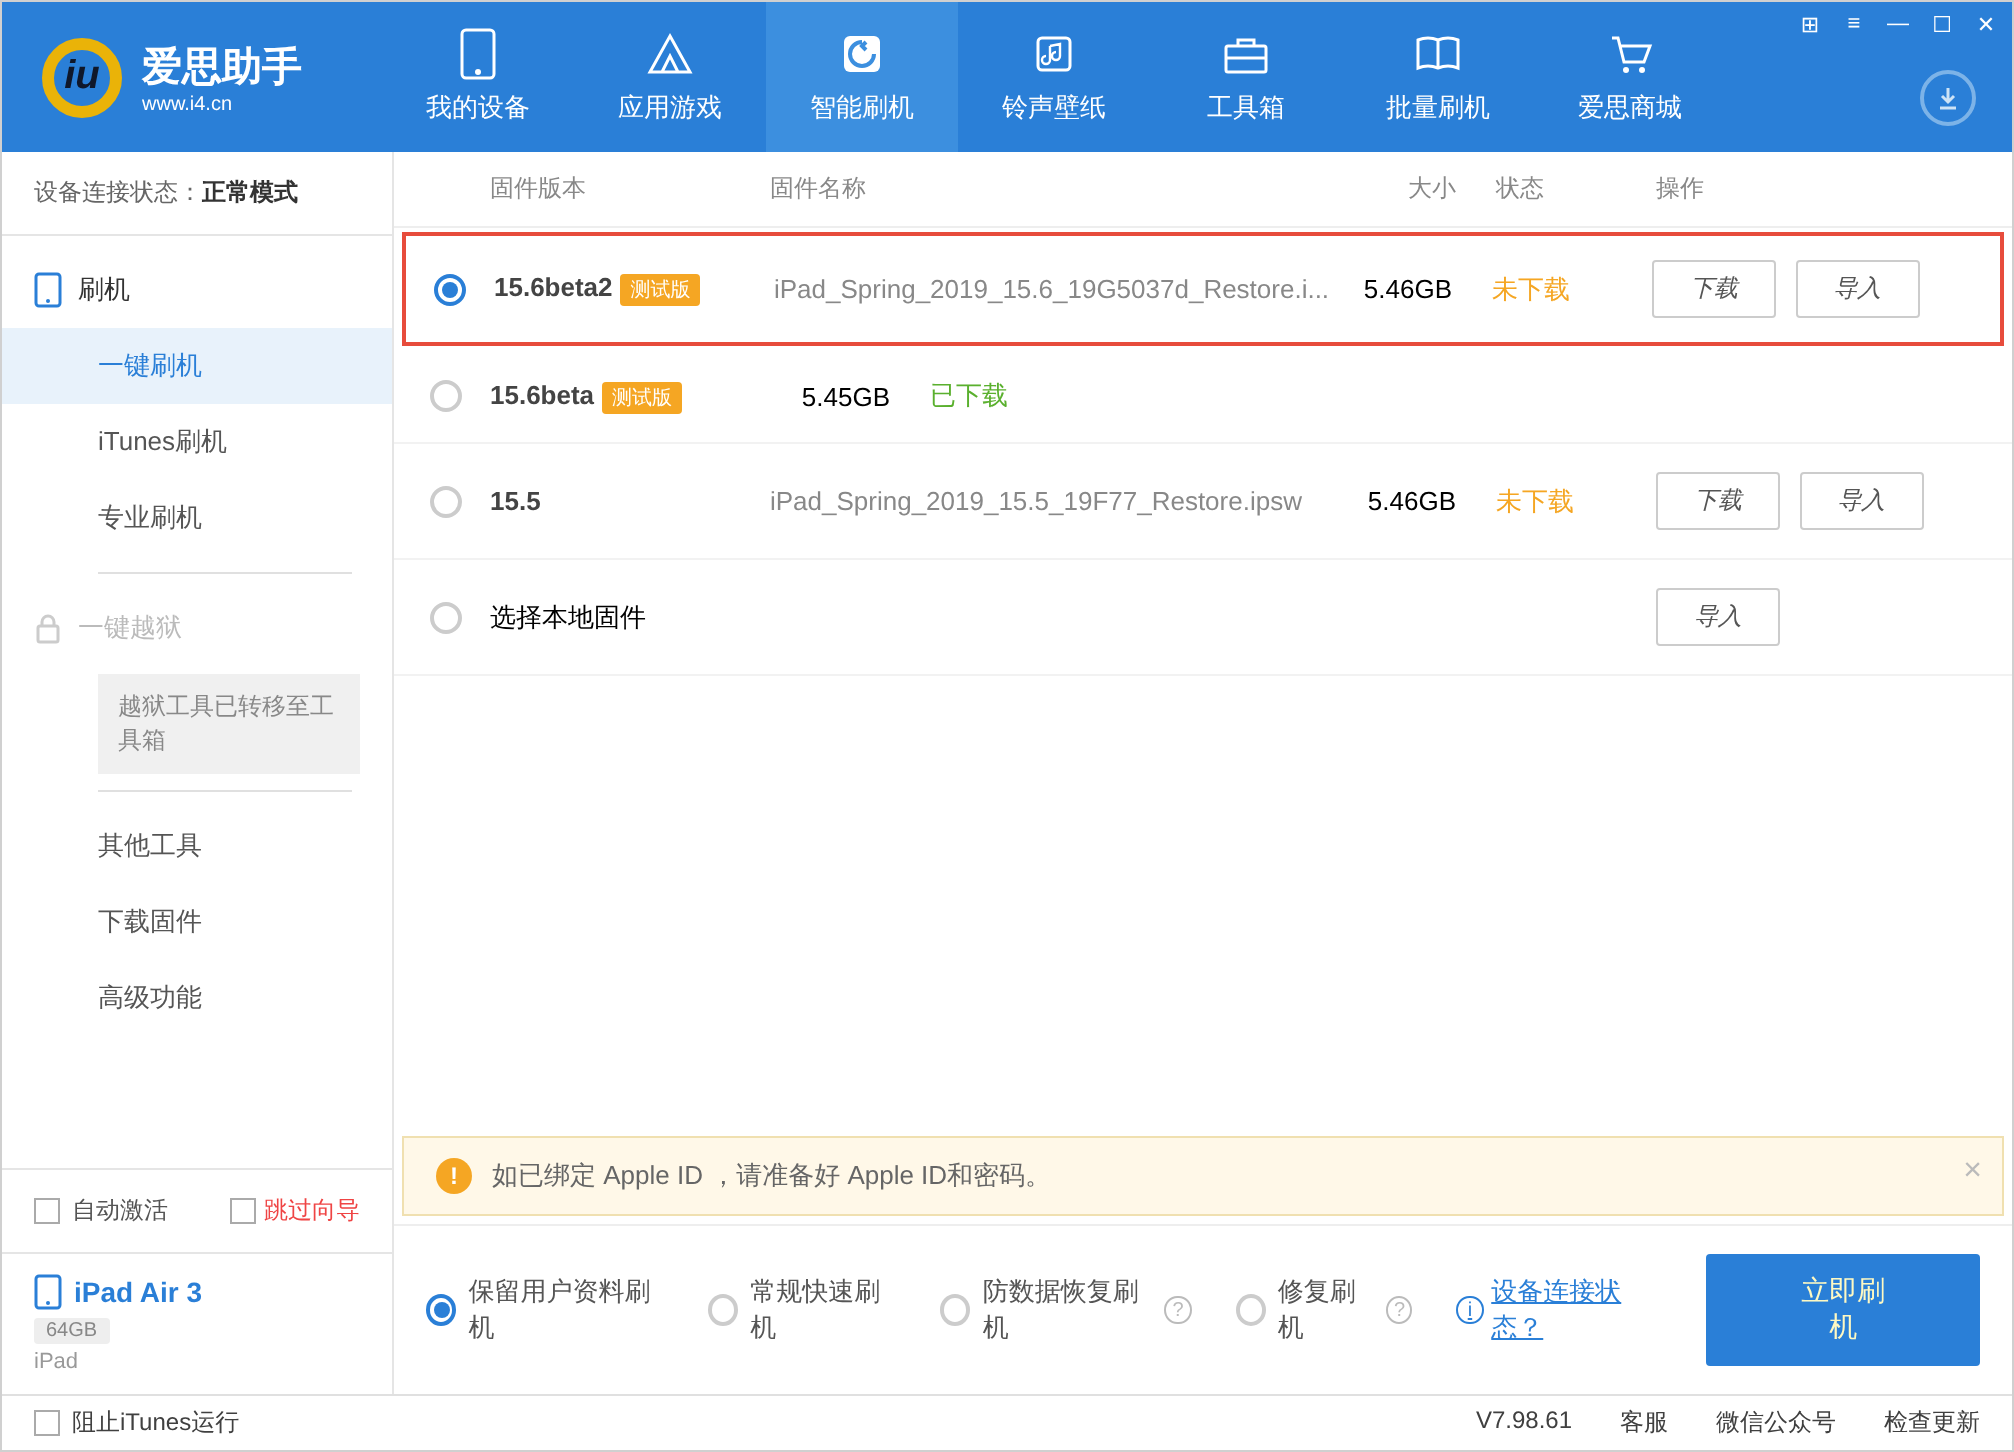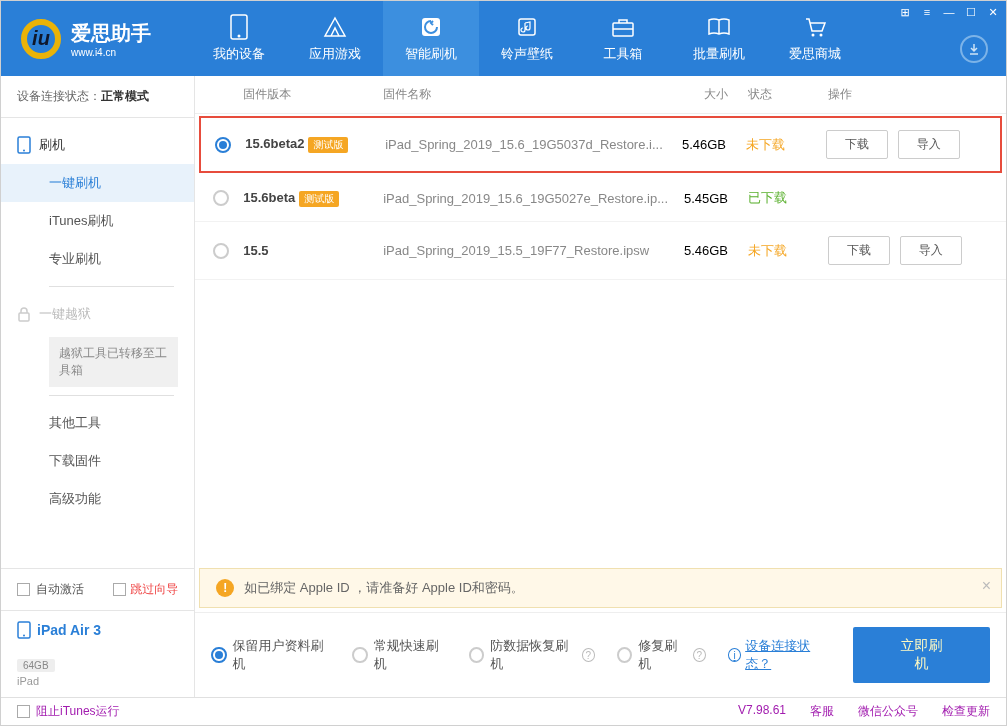--- a/index.html
+++ b/index.html
@@ -32,21 +32,21 @@
     .side-sub { padding: 10px 16px 10px 48px; font-size: 13px; color: #555; cursor: pointer; }
     .side-sub.active { background: #e8f2fb; color: #2a7fd7; }
     .side-note { margin: 4px 16px 4px 48px; padding: 8px 10px; background: #f0f0f0; color: #888; font-size: 12px; }
     .side-hr { margin: 8px 20px 8px 48px; border: none; border-top: 1px solid #e0e0e0; }
     
     .sidebar-bottom { margin-top: auto; border-top: 1px solid #e5e5e5; }
     .auto-activate { padding: 12px 16px; font-size: 12px; display: flex; align-items: center; gap: 6px; color: #555; }
     .auto-activate .skip { margin-left: auto; color: #ef4444; display: flex; align-items: center; gap: 4px; }
     .device-info { padding: 10px 16px; border-top: 1px solid #e5e5e5; }
     .device-name { color: #2a7fd7; font-size: 14px; font-weight: bold; display: flex; align-items: center; gap: 6px; }
-    .device-badge { display: inline-block; padding: 1px 6px; background: #eee; color: #888; font-size: 10px; border-radius: 2px; margin-top: 20px; font-weight: normal; }
+    .device-badge { display: inline-block; padding: 1px 6px; background: #eee; color: #888; font-size: 10px; border-radius: 2px; margin-top: 4px; font-weight: normal; }
     .device-type { color: #999; font-size: 11px; margin-top: 2px; }
     
     .main { flex: 1; display: flex; flex-direction: column; }
     .toolbar { padding: 12px 18px; border-bottom: 1px solid #e5e5e5; display: flex; align-items: center; gap: 18px; font-size: 13px; }
     .tb-item { display: flex; align-items: center; gap: 6px; cursor: pointer; color: #555; }
     .tb-item.disabled { color: #bbb; }
     .tb-settings { margin-left: auto; color: #555; }
     .folder-ic { width: 16px; height: 14px; background: #ffc949; border-radius: 2px; }
     .refresh-ic { color: #5ab02e; font-size: 16px; }
     .gear-ic { color: #f0a020; }
@@ -62,34 +62,34 @@
     .fw-row { display: flex; align-items: center; padding: 14px 18px; font-size: 13px; border-bottom: 1px solid #f2f2f2; }
     .fw-row.highlighted { border: 2px solid #e74c3c; margin: 2px 4px; padding: 12px 14px; }
     .radio { width: 16px; height: 16px; border: 2px solid #ccc; border-radius: 50%; display: flex; align-items: center; justify-content: center; cursor: pointer; }
     .radio.on { border-color: #2a7fd7; }
     .radio.on::after { content: ""; width: 8px; height: 8px; background: #2a7fd7; border-radius: 50%; }
     .version-txt { font-weight: bold; color: #444; }
     .beta-tag { display: inline-block; padding: 1px 5px; background: #f5a623; color: #fff; font-size: 10px; border-radius: 2px; margin-left: 4px; }
     .fw-name { color: #888; white-space: nowrap; overflow: hidden; text-overflow: ellipsis; }
     .status-not { color: #f5a623; }
     .status-done { color: #5ab02e; }
-    .btn { padding: 5px 18px; border: 1px solid #ccc; background: #fff; font-size: 12px; cursor: pointer; margin-right: 6px; color: #555; border-radius: 2px; }
+    .btn { padding: 5px 18px; border: 1px solid #ccc; background: #fff; font-size: 12px; cursor: pointer; margin-right: 6px; color: #555; border-radius: 2px; font-style: italic; }
     
     .bottom-panel { margin-top: auto; }
     .warning-banner { background: #fff8e8; border: 1px solid #f0e0b0; padding: 10px 16px; display: flex; align-items: center; gap: 10px; font-size: 13px; color: #666; margin: 4px; position: relative; }
     .warn-ic { width: 18px; height: 18px; background: #f5a623; color: #fff; border-radius: 50%; display: flex; align-items: center; justify-content: center; font-size: 12px; font-weight: bold; }
     .close-x { position: absolute; right: 10px; top: 8px; color: #bbb; cursor: pointer; font-size: 16px; }
     
     .flash-options { padding: 14px 16px; display: flex; align-items: center; gap: 22px; font-size: 13px; border-top: 1px solid #eee; }
     .flash-opt { display: flex; align-items: center; gap: 6px; cursor: pointer; color: #555; }
     .help-ic { width: 14px; height: 14px; border: 1px solid #bbb; border-radius: 50%; display: inline-flex; align-items: center; justify-content: center; font-size: 10px; color: #bbb; }
     .erase-link { color: #2a7fd7; text-decoration: underline; cursor: pointer; margin-left: auto; display: flex; align-items: center; gap: 4px; }
     .flash-btn { padding: 10px 42px; background: #2a7fd7; color: #fef9c3; border: none; font-size: 14px; cursor: pointer; border-radius: 2px; }
     
-    .status-bar { height: 28px; border-top: 1px solid #e0e0e0; display: flex; align-items: center; padding: 0 16px; font-size: 12px; color: #a21caf; gap: 24px; }
+    .status-bar { height: 28px; border-top: 1px solid #e0e0e0; display: flex; align-items: center; padding: 0 16px; font-size: 12px; color: #404040; gap: 24px; }
     .sb-left { display: flex; align-items: center; gap: 6px; }
     .sb-right { margin-left: auto; display: flex; gap: 24px; }
     .sb-item { cursor: pointer; }
     
     .chk { width: 13px; height: 13px; border: 1px solid #aaa; cursor: pointer; }
     
     svg { display: block; }
   </style>
 </head>
 <body>
@@ -256,40 +256,48 @@
         <button class="btn">下载</button>
         <button class="btn">导入</button>
       </div>
     </div>
 
     <div class="fw-row">
       <div class="col-radio">
           <span class="radio"></span>
         </div>
       <div class="col-version"><span class="version-txt">15.6beta</span><span class="beta-tag">测试版</span></div>
-      <div class="col-name fw-name">iPad_Spring_2019_15.6_19G5027e_Restore.ip...</div>
       <div class="col-size">5.45GB</div>
       <div class="col-status status-done">已下载</div>
       <div class="col-action"></div>
     </div>
 
     <div class="fw-row">
       <div class="col-radio">
           <span class="radio"></span>
         </div>
       <div class="col-version"><span class="version-txt">15.5</span></div>
       <div class="col-name fw-name">iPad_Spring_2019_15.5_19F77_Restore.ipsw</div>
       <div class="col-size">5.46GB</div>
       <div class="col-status status-not">未下载</div>
       <div class="col-action">
         <button class="btn">下载</button>
         <button class="btn">导入</button>
       </div>
     </div>
 
+    <div class="fw-row">
+      <div class="col-radio">
+          <span class="radio"></span>
+        </div>
+      <div class="col-version" style="flex:1"><span>选择本地固件</span></div>
+      <div class="col-action">
+        <button class="btn">导入</button>
+      </div>
+    </div>
 
     <div class="bottom-panel">
       <div class="warning-banner">
         <span class="warn-ic">!</span>
         <span>如已绑定 Apple ID ，请准备好 Apple ID和密码。</span>
         <span class="close-x">×</span>
       </div>
       <div class="flash-options">
         <div class="flash-opt">
           <span class="radio on"></span>

